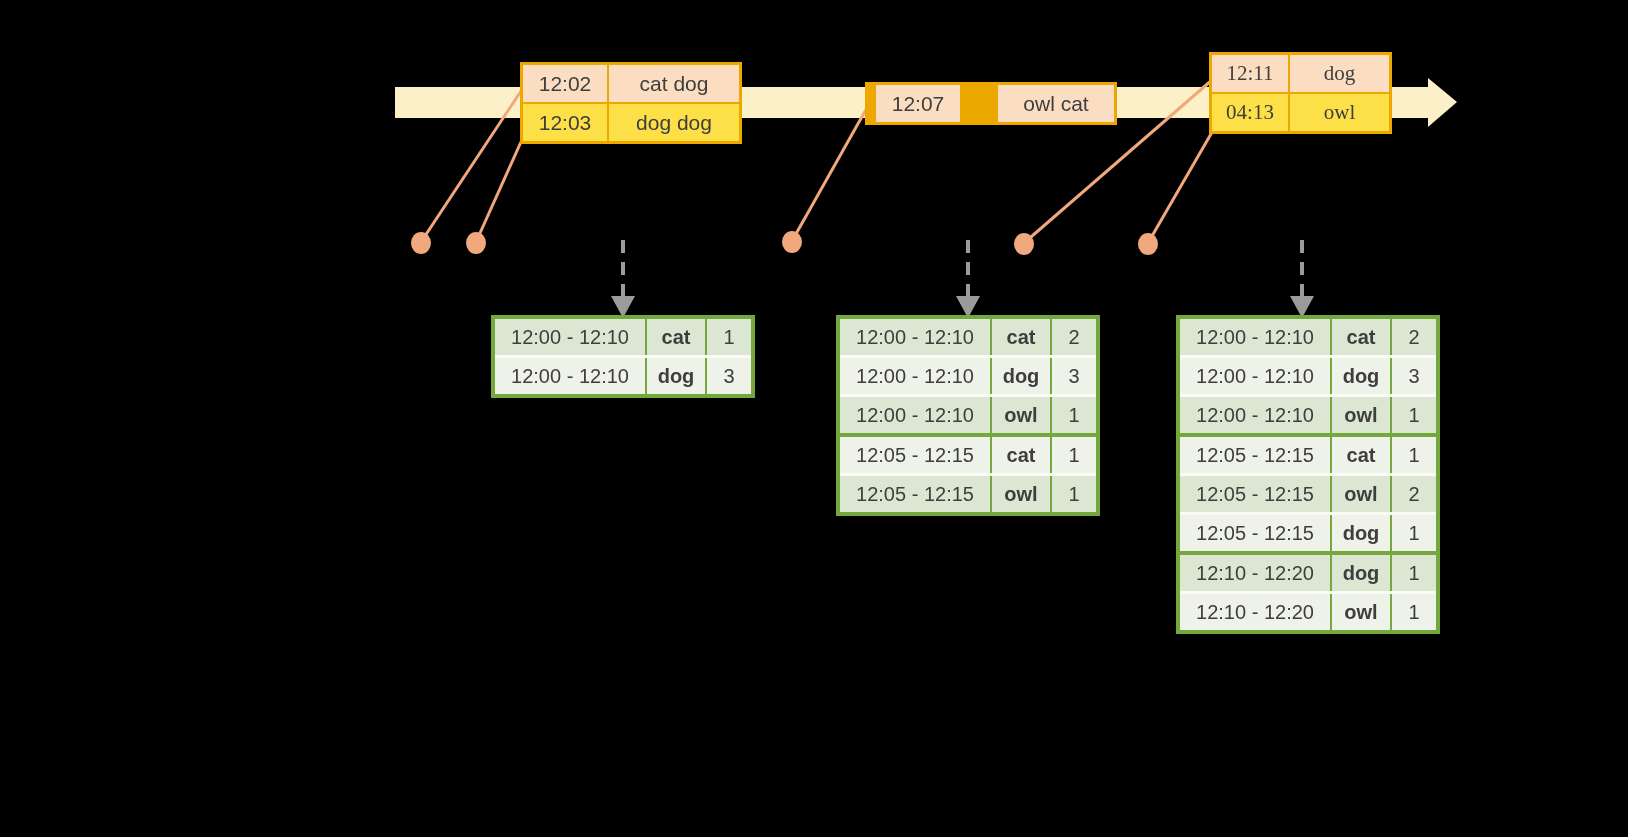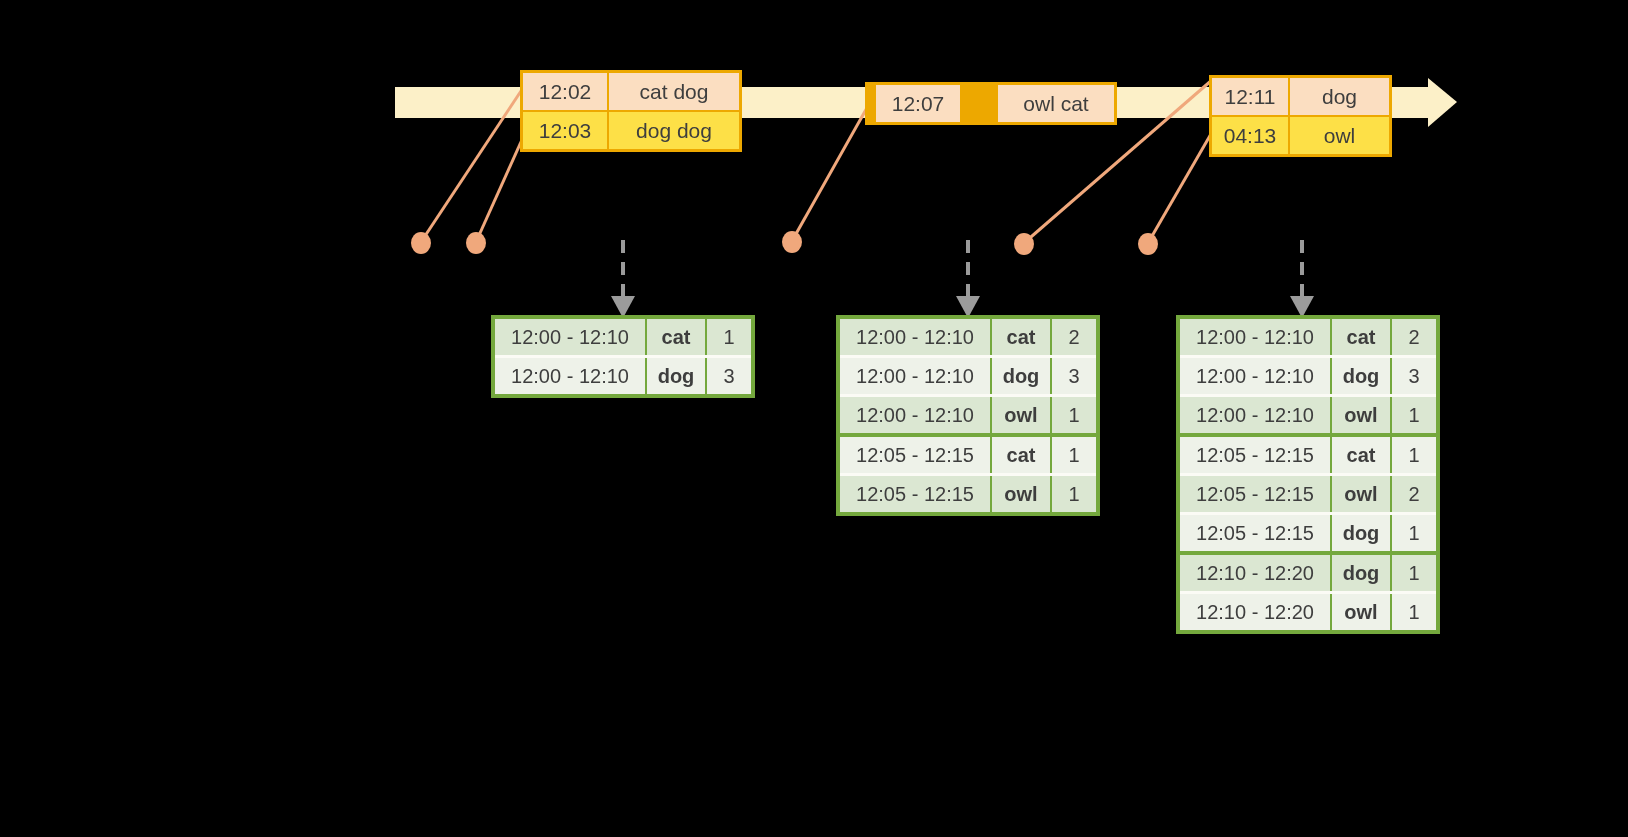--- a/index.html
+++ b/index.html
@@ -62,39 +62,39 @@
     <g>
       <line x1="623" y1="240" x2="623" y2="298" stroke="#9b9b9b" stroke-width="4" stroke-dasharray="13 9"></line>
       <polygon points="611,296 623,318 635,296" fill="#9b9b9b"></polygon>
       <line x1="968" y1="240" x2="968" y2="298" stroke="#9b9b9b" stroke-width="4" stroke-dasharray="13 9"></line>
       <polygon points="956,296 968,318 980,296" fill="#9b9b9b"></polygon>
       <line x1="1302" y1="240" x2="1302" y2="298" stroke="#9b9b9b" stroke-width="4" stroke-dasharray="13 9"></line>
       <polygon points="1290,296 1302,318 1314,296" fill="#9b9b9b"></polygon>
     </g>
   </svg>
 
-  <div class="etable et1" style="left:520px; top:70px;text-align:right;">
+  <div class="etable et1" style="left:520px; top:62px;text-align:right;">
     <div class="erow">
       <div class="ecell time peach-d">12:02</div>
       <div class="ecell words peach-d">cat dog</div>
     </div>
     <div class="erow">
       <div class="ecell time peach-l">12:03</div>
       <div class="ecell words peach-l">dog dog</div>
     </div>
   </div>
 
   <div class="etable et2" style="left:865px; top:82px;padding-left:8px;">
     <div class="erow">
       <div class="ecell time peach-d">12:07</div>
       <div class="ecell words peach-d">owl cat</div>
     </div>
   </div>
 
-  <div class="etable et3" style="left:1209px; top:75px;">
+  <div class="etable et3" style="left:1209px; top:52px;font-family:Liberation Serif, serif;">
     <div class="erow">
       <div class="ecell time peach-d">12:11</div>
       <div class="ecell words peach-d">dog</div>
     </div>
     <div class="erow">
       <div class="ecell time peach-l">04:13</div>
       <div class="ecell words peach-l">owl</div>
     </div>
   </div>
 

